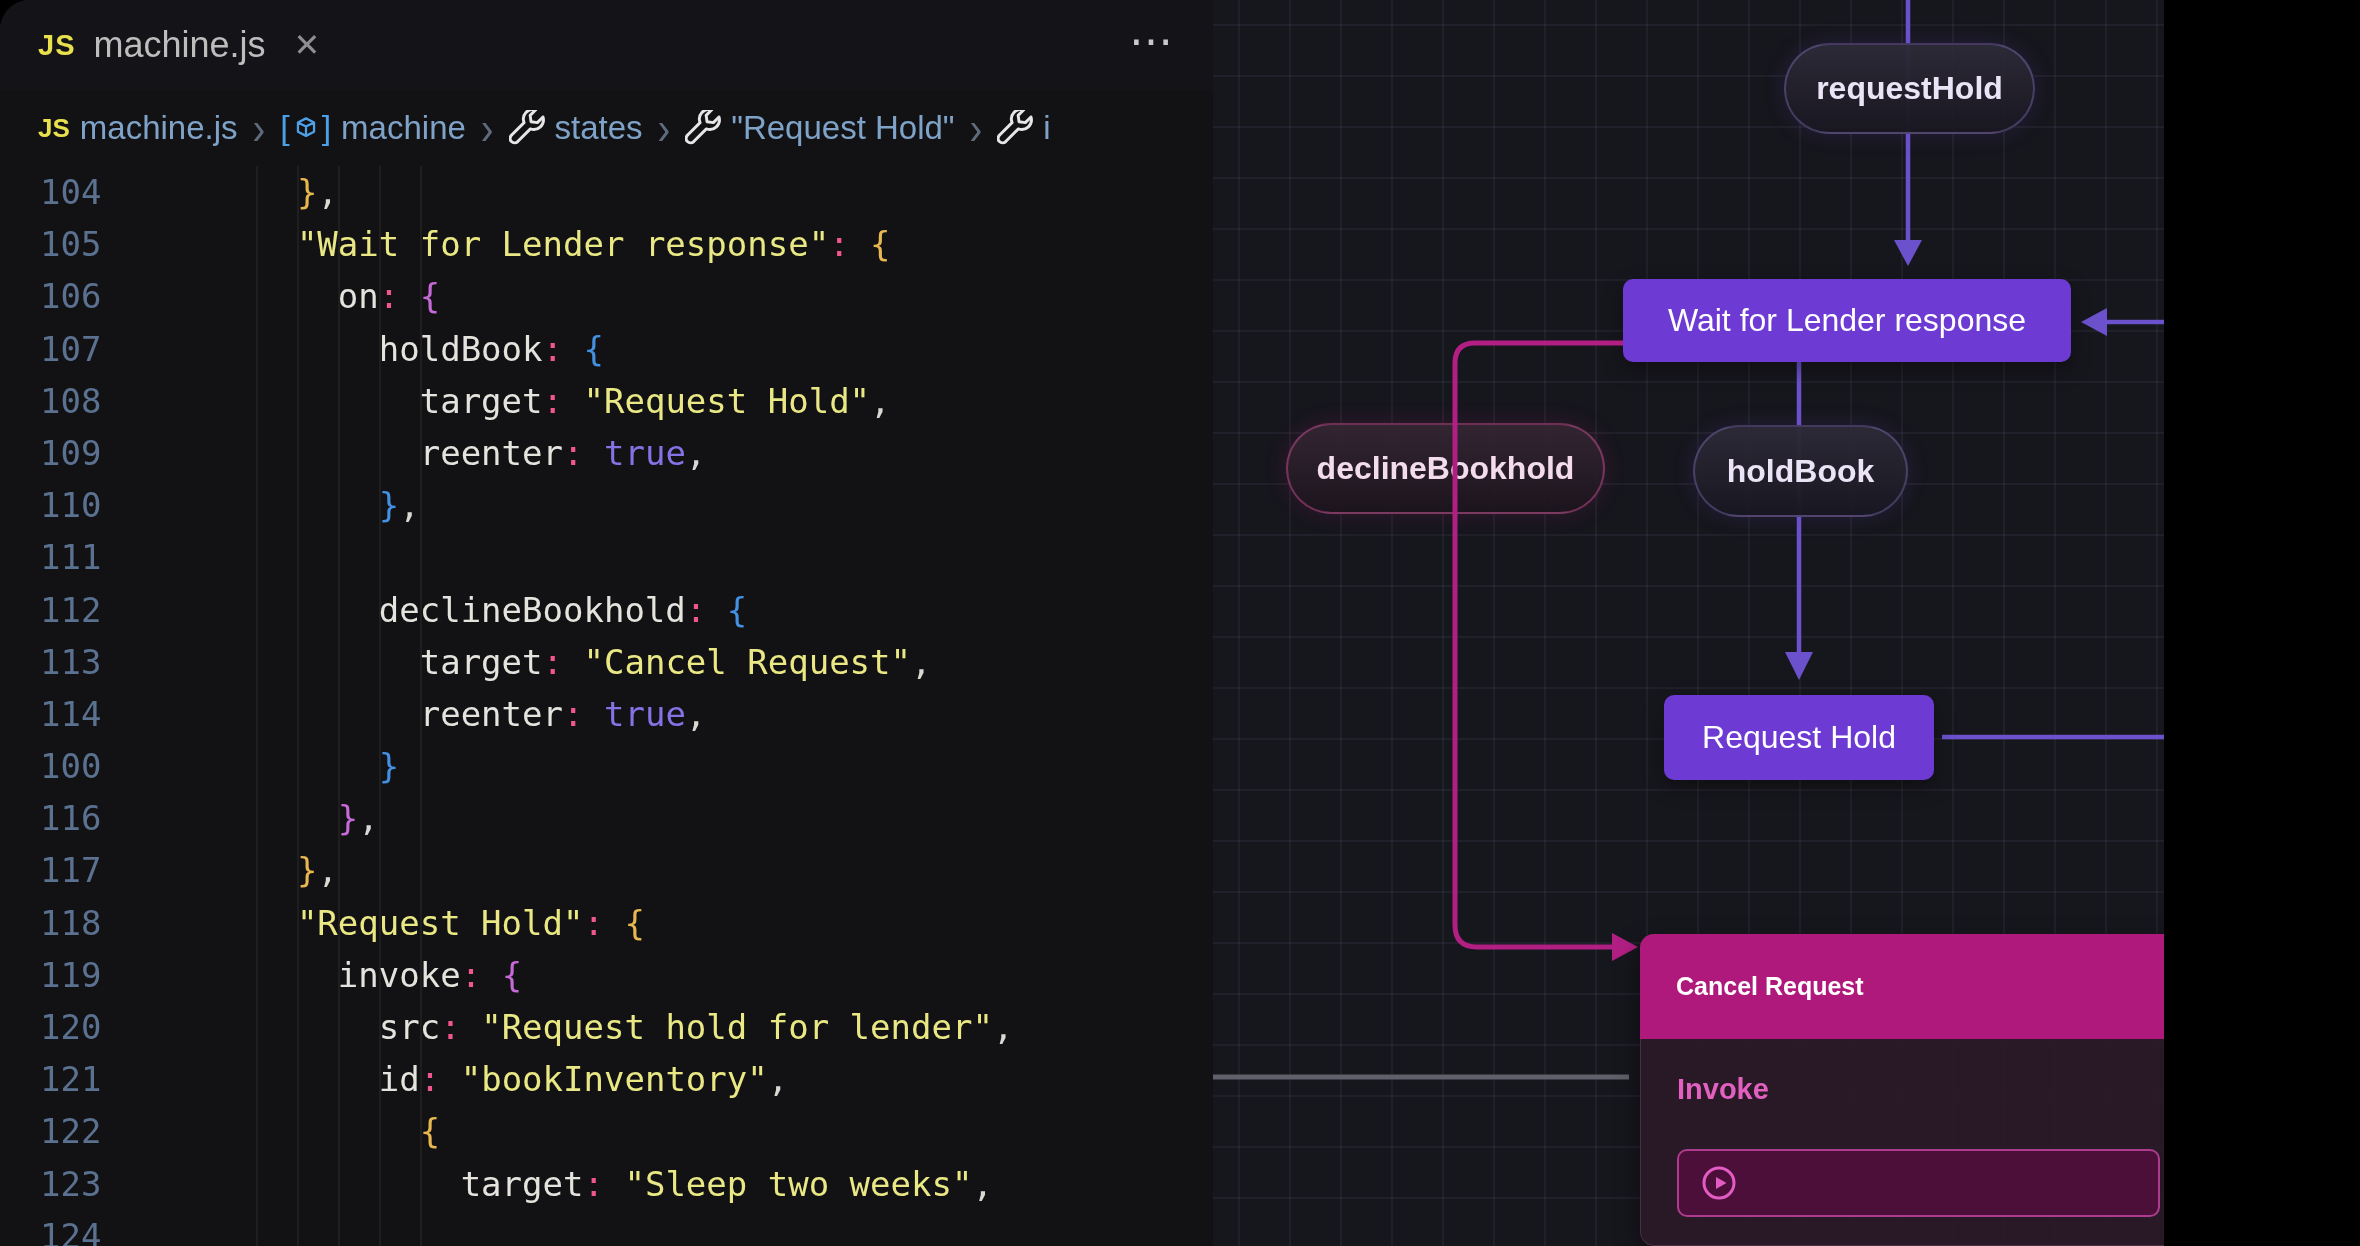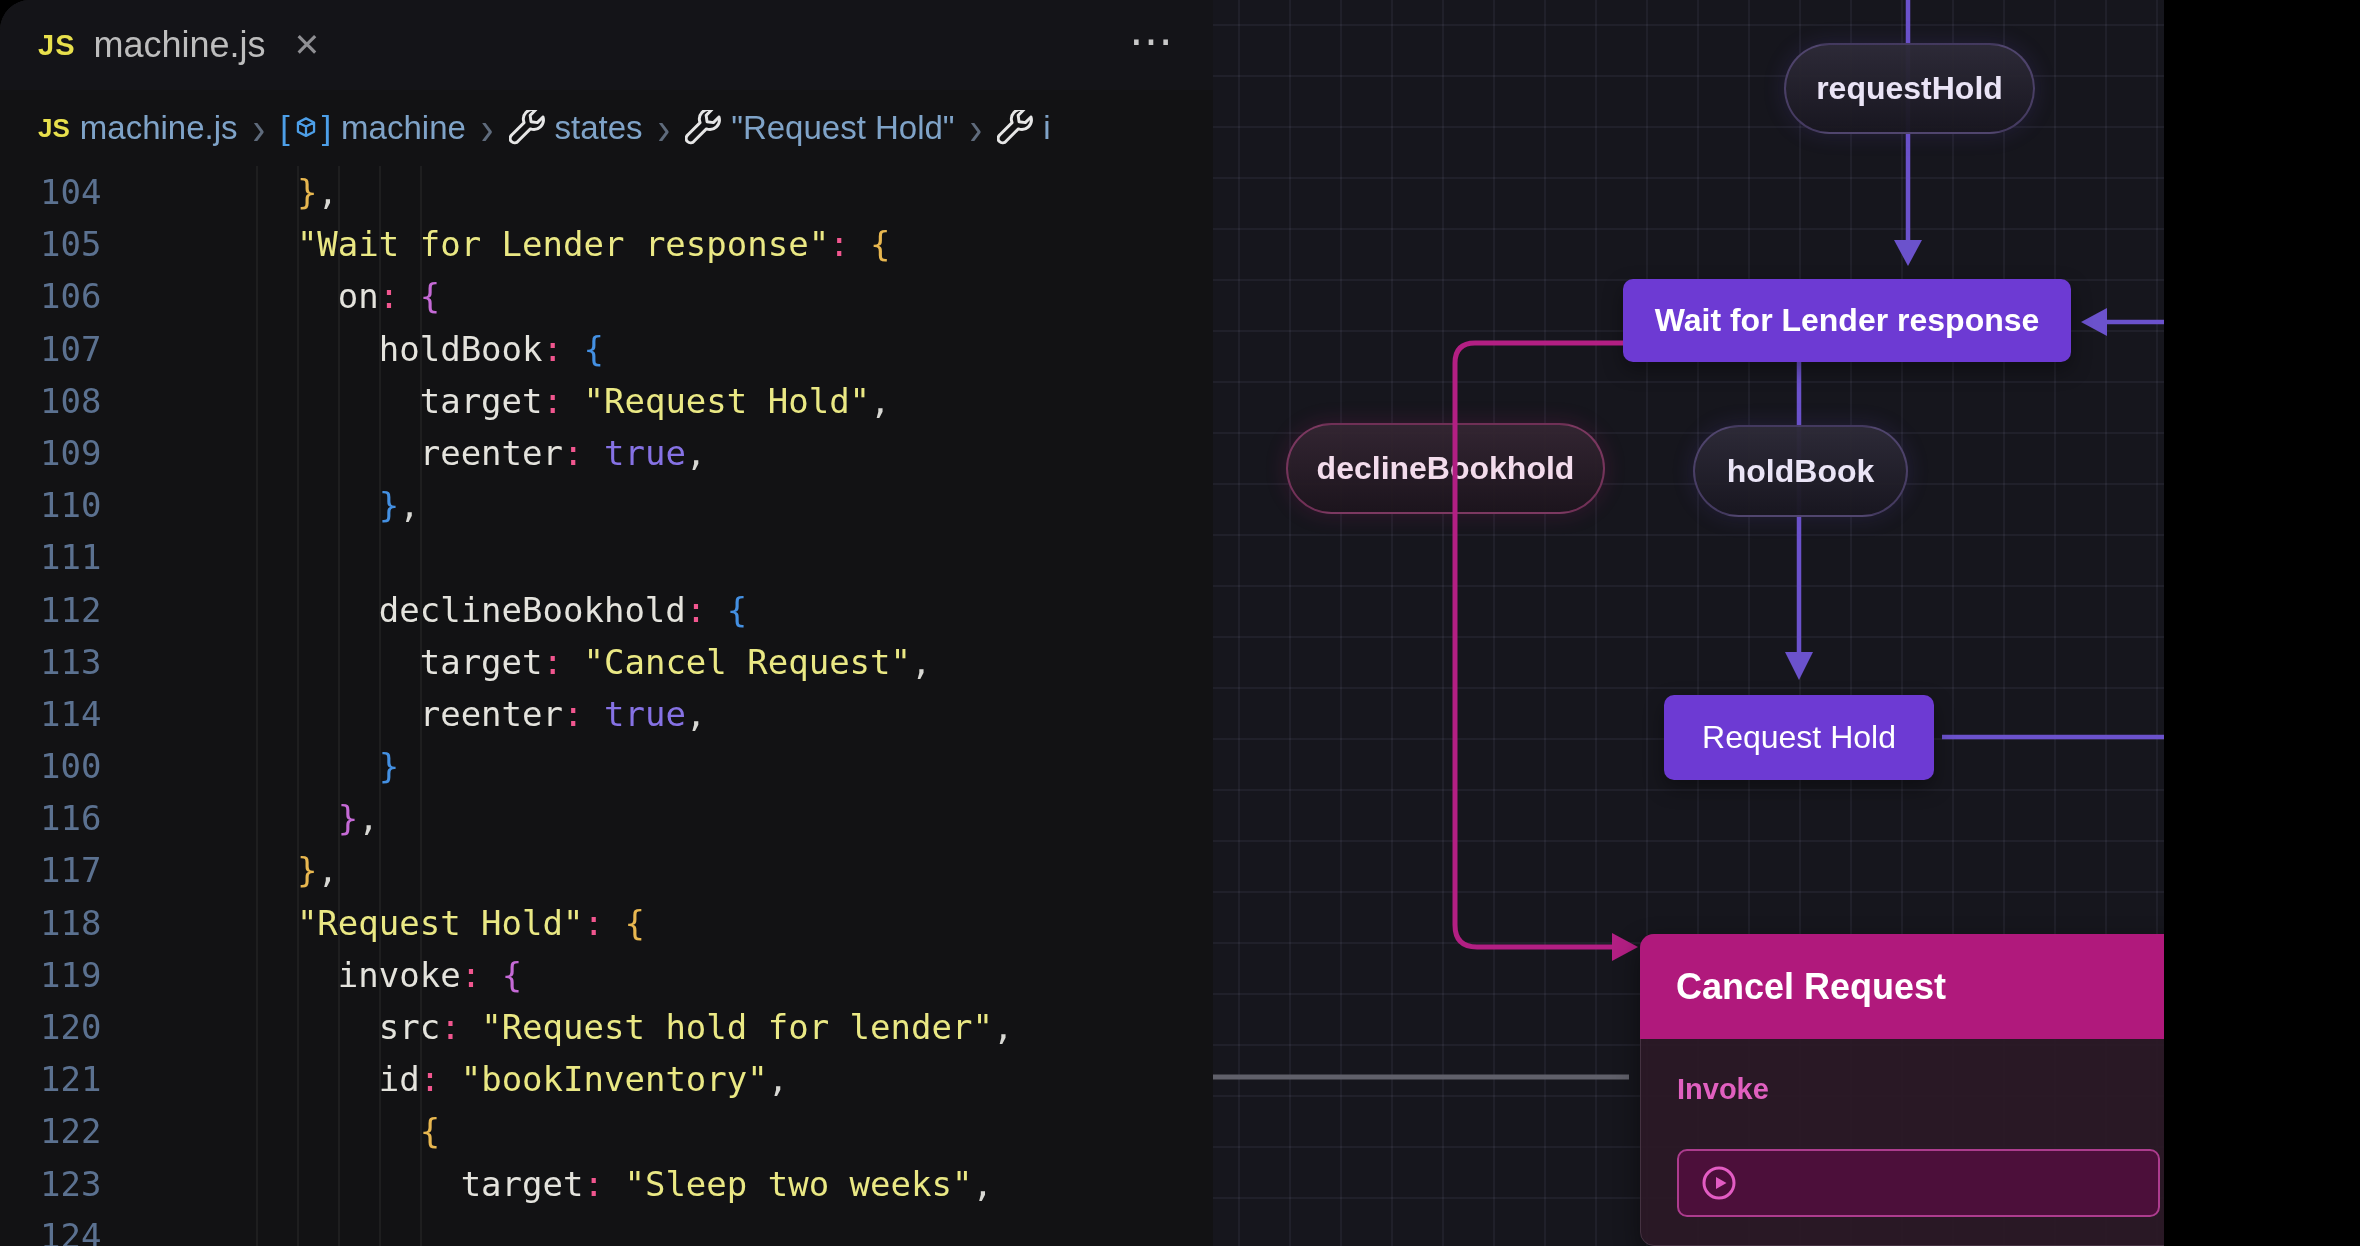--- a/index.html
+++ b/index.html
@@ -54,21 +54,21 @@
         background:linear-gradient(180deg,rgba(52,38,50,0.97),rgba(29,21,29,0.97));
         box-shadow:0 0 22px rgba(190,40,130,0.18);}
   .state{position:absolute;z-index:2;background:var(--state-purple,#6d3ad3);border-radius:10px;color:#ffffff;
          font-size:32px;font-weight:500;display:flex;align-items:center;justify-content:center;cursor:pointer;
          box-shadow:0 8px 20px rgba(0,0,0,0.35);}
   .cancel-card{position:absolute;z-index:4;left:427px;top:934px;width:594px;height:310px;border-radius:14px;
          background:rgba(42,24,38,0.94);box-shadow:0 10px 26px rgba(0,0,0,0.45);
          border:1px solid #453241;cursor:pointer;}
   .cancel-header{position:absolute;left:-1px;top:-1px;right:-1px;height:105px;background:var(--cancel-header,#b0197c);
          border-radius:14px 14px 0 0;display:flex;align-items:center;padding-left:36px;
-         color:#ffffff;font-size:36px;font-weight:600;}
+         color:#ffffff;font-size:25px;font-weight:600;}
   .invoke-label{position:absolute;left:36px;top:138px;color:var(--invoke-label,#e160c0);font-size:29px;font-weight:600;}
   .invoke-btn{position:absolute;left:36px;top:214px;width:483px;height:68px;border-radius:10px;
          background:var(--invoke-btn-bg,#4c0f3a);border:2px solid var(--invoke-btn-border,#ad3c8e);
          display:flex;align-items:center;gap:20px;padding-left:22px;box-sizing:border-box;cursor:pointer;
          color:#f6dff0;font-size:29px;}
   .play-icon{width:36px;height:36px;flex:0 0 auto;}
 </style>
 </head>
 <body>
 
@@ -191,21 +191,21 @@
 
         <path d="M729 737 H1147" stroke="var(--edge-purple,#6b52cc)" stroke-width="4.5" fill="none"></path>
 
         <path d="M0 1077 H416" stroke="var(--edge-gray,#60606a)" stroke-width="5" fill="none"></path>
       </svg>
 
       <div class="pill" style="left:571px;top:43px;width:247px;height:87px;">
         <span>requestHold</span>
       </div>
 
-      <div class="state" style="left:410px;top:279px;width:448px;height:83px;font-weight:bold;">
+      <div class="state" style="left:410px;top:279px;width:448px;height:83px;">
         <span>Wait for Lender response</span>
       </div>
 
       <div class="pill magenta" style="left:73px;top:423px;width:315px;height:87px;">
         <span>declineBookhold</span>
       </div>
 
       <div class="pill" style="left:480px;top:425px;width:211px;height:88px;">
         <span>holdBook</span>
       </div>

